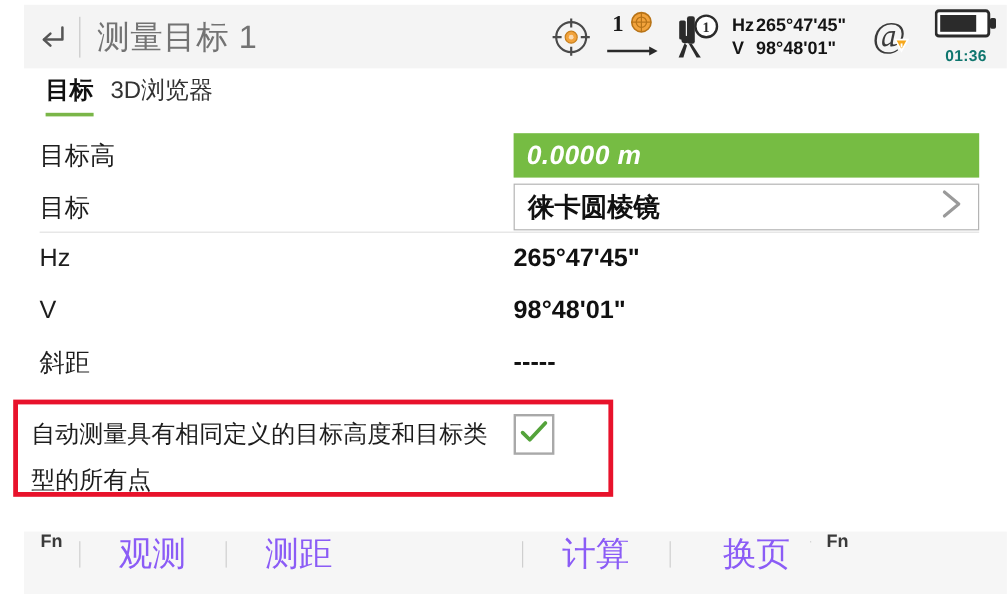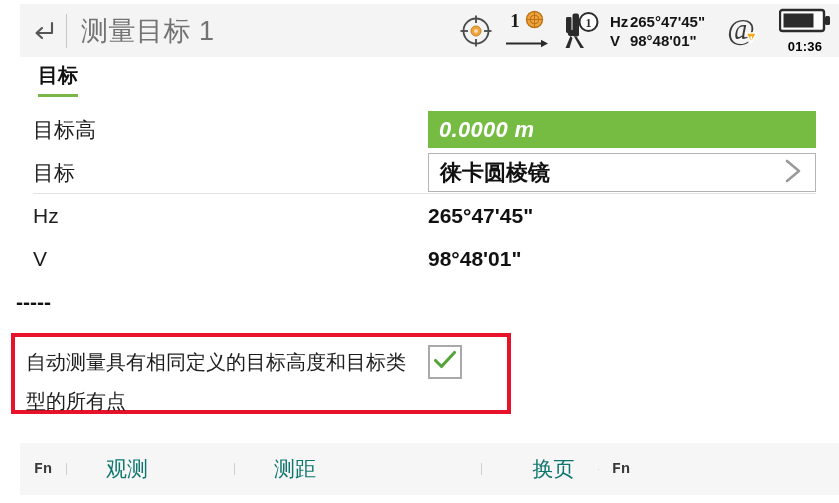--- a/index.html
+++ b/index.html
@@ -89,21 +89,21 @@
   .angles .lbl { display: inline-block; width: 20px; }
 
   .ico-at { width: 40px; height: 40px; margin-right: 14px; }
 
   .battery-wrap {
     display: flex; flex-direction: column;
     align-items: center;
   }
   .batt-time {
     font-size: 13px; font-weight: bold;
-    color: #000000; margin-top: 2px;
+    color: #0f766e; margin-top: 2px;
     letter-spacing: .3px;
   }
 
   
   .tabs {
     position: absolute;
     left: 38px; top: 62px;
     display: flex;
     align-items: flex-end;
     gap: 14px;
@@ -224,22 +224,21 @@
     justify-content: center;
   }
 
   
   .toolbar {
     position: absolute;
     left: 20px; top: 443px;
     width: 819px; height: 52px;
     background: #f6f6f6;
     display: flex;
-    align-items: center;
-    font-family: Liberation Mono, monospace;
+    align-items: flex-start;
   }
   .tb-cell {
     display: flex;
     align-items: center;
     justify-content: center;
     position: relative;
     box-sizing: border-box;
     white-space: nowrap;
   }
   .tb-cell + .tb-cell::before {
@@ -249,25 +248,25 @@
     width: 1px;
     background: #cfcfcf;
   }
   .tb-fn {
     width: 46px;
     font-size: 15px;
     color: #3a3a3a;
     font-weight: bold;
   }
   .tb-btn {
-    font-size: 21px;
-    color: #0f766e;
+    font-size: 28px;
+    color: #8b5cf6;
   }
   .w-obs   { width: 122px; }
-  .w-dist  { width: 122px; margin-left: 46px; }
+  .w-dist  { width: 122px; }
   .w-save  { width: 117px; }
   .w-gap   { width: 125px; }
   .w-calc  { width: 123px; }
   .w-page  { width: 117px; padding-left: 28px; }
 </style>
 </head>
 <body>
 
 <div id="screen">
 
@@ -354,20 +353,21 @@
           </svg>
         </span>
         <span class="batt-time">01:36</span>
       </span>
 
     </div>
   </div>
 
   <div class="tabs">
     <div class="tab active">目标</div>
+    <div class="tab inactive">3D浏览器</div>
   </div>
 
   <div class="rows">
 
     <div class="row">
       <div class="label">目标高</div>
       <div class="field-green">
         <span>0.0000 m</span>
       </div>
     </div>
@@ -388,20 +388,21 @@
       <div class="label">Hz</div>
       <div class="value">265°47'45"</div>
     </div>
 
     <div class="row">
       <div class="label">V</div>
       <div class="value">98°48'01"</div>
     </div>
 
     <div class="row">
+      <div class="label">斜距</div>
       <div class="value">-----</div>
     </div>
 
   </div>
 
   <div class="redbox"></div>
 
   <div class="chk-label">自动测量具有相同定义的目标高度和目标类型的所有点</div>
 
   <div class="checkbox">
@@ -410,17 +411,18 @@
         <path d="M3.5 11.5 L9.5 17.5 L22.5 3.5"></path>
       </svg>
     </span>
   </div>
 
   <div class="toolbar">
     <div class="tb-cell tb-fn">Fn</div>
     <div class="tb-cell tb-btn w-obs">观测</div>
     <div class="tb-cell tb-btn w-dist">测距</div>
     <div class="tb-cell tb-btn w-gap"></div>
+    <div class="tb-cell tb-btn w-calc">计算</div>
     <div class="tb-cell tb-btn w-page">换页</div>
     <div class="tb-cell tb-fn">Fn</div>
   </div>
 
 </div>
 
 </body></html>

